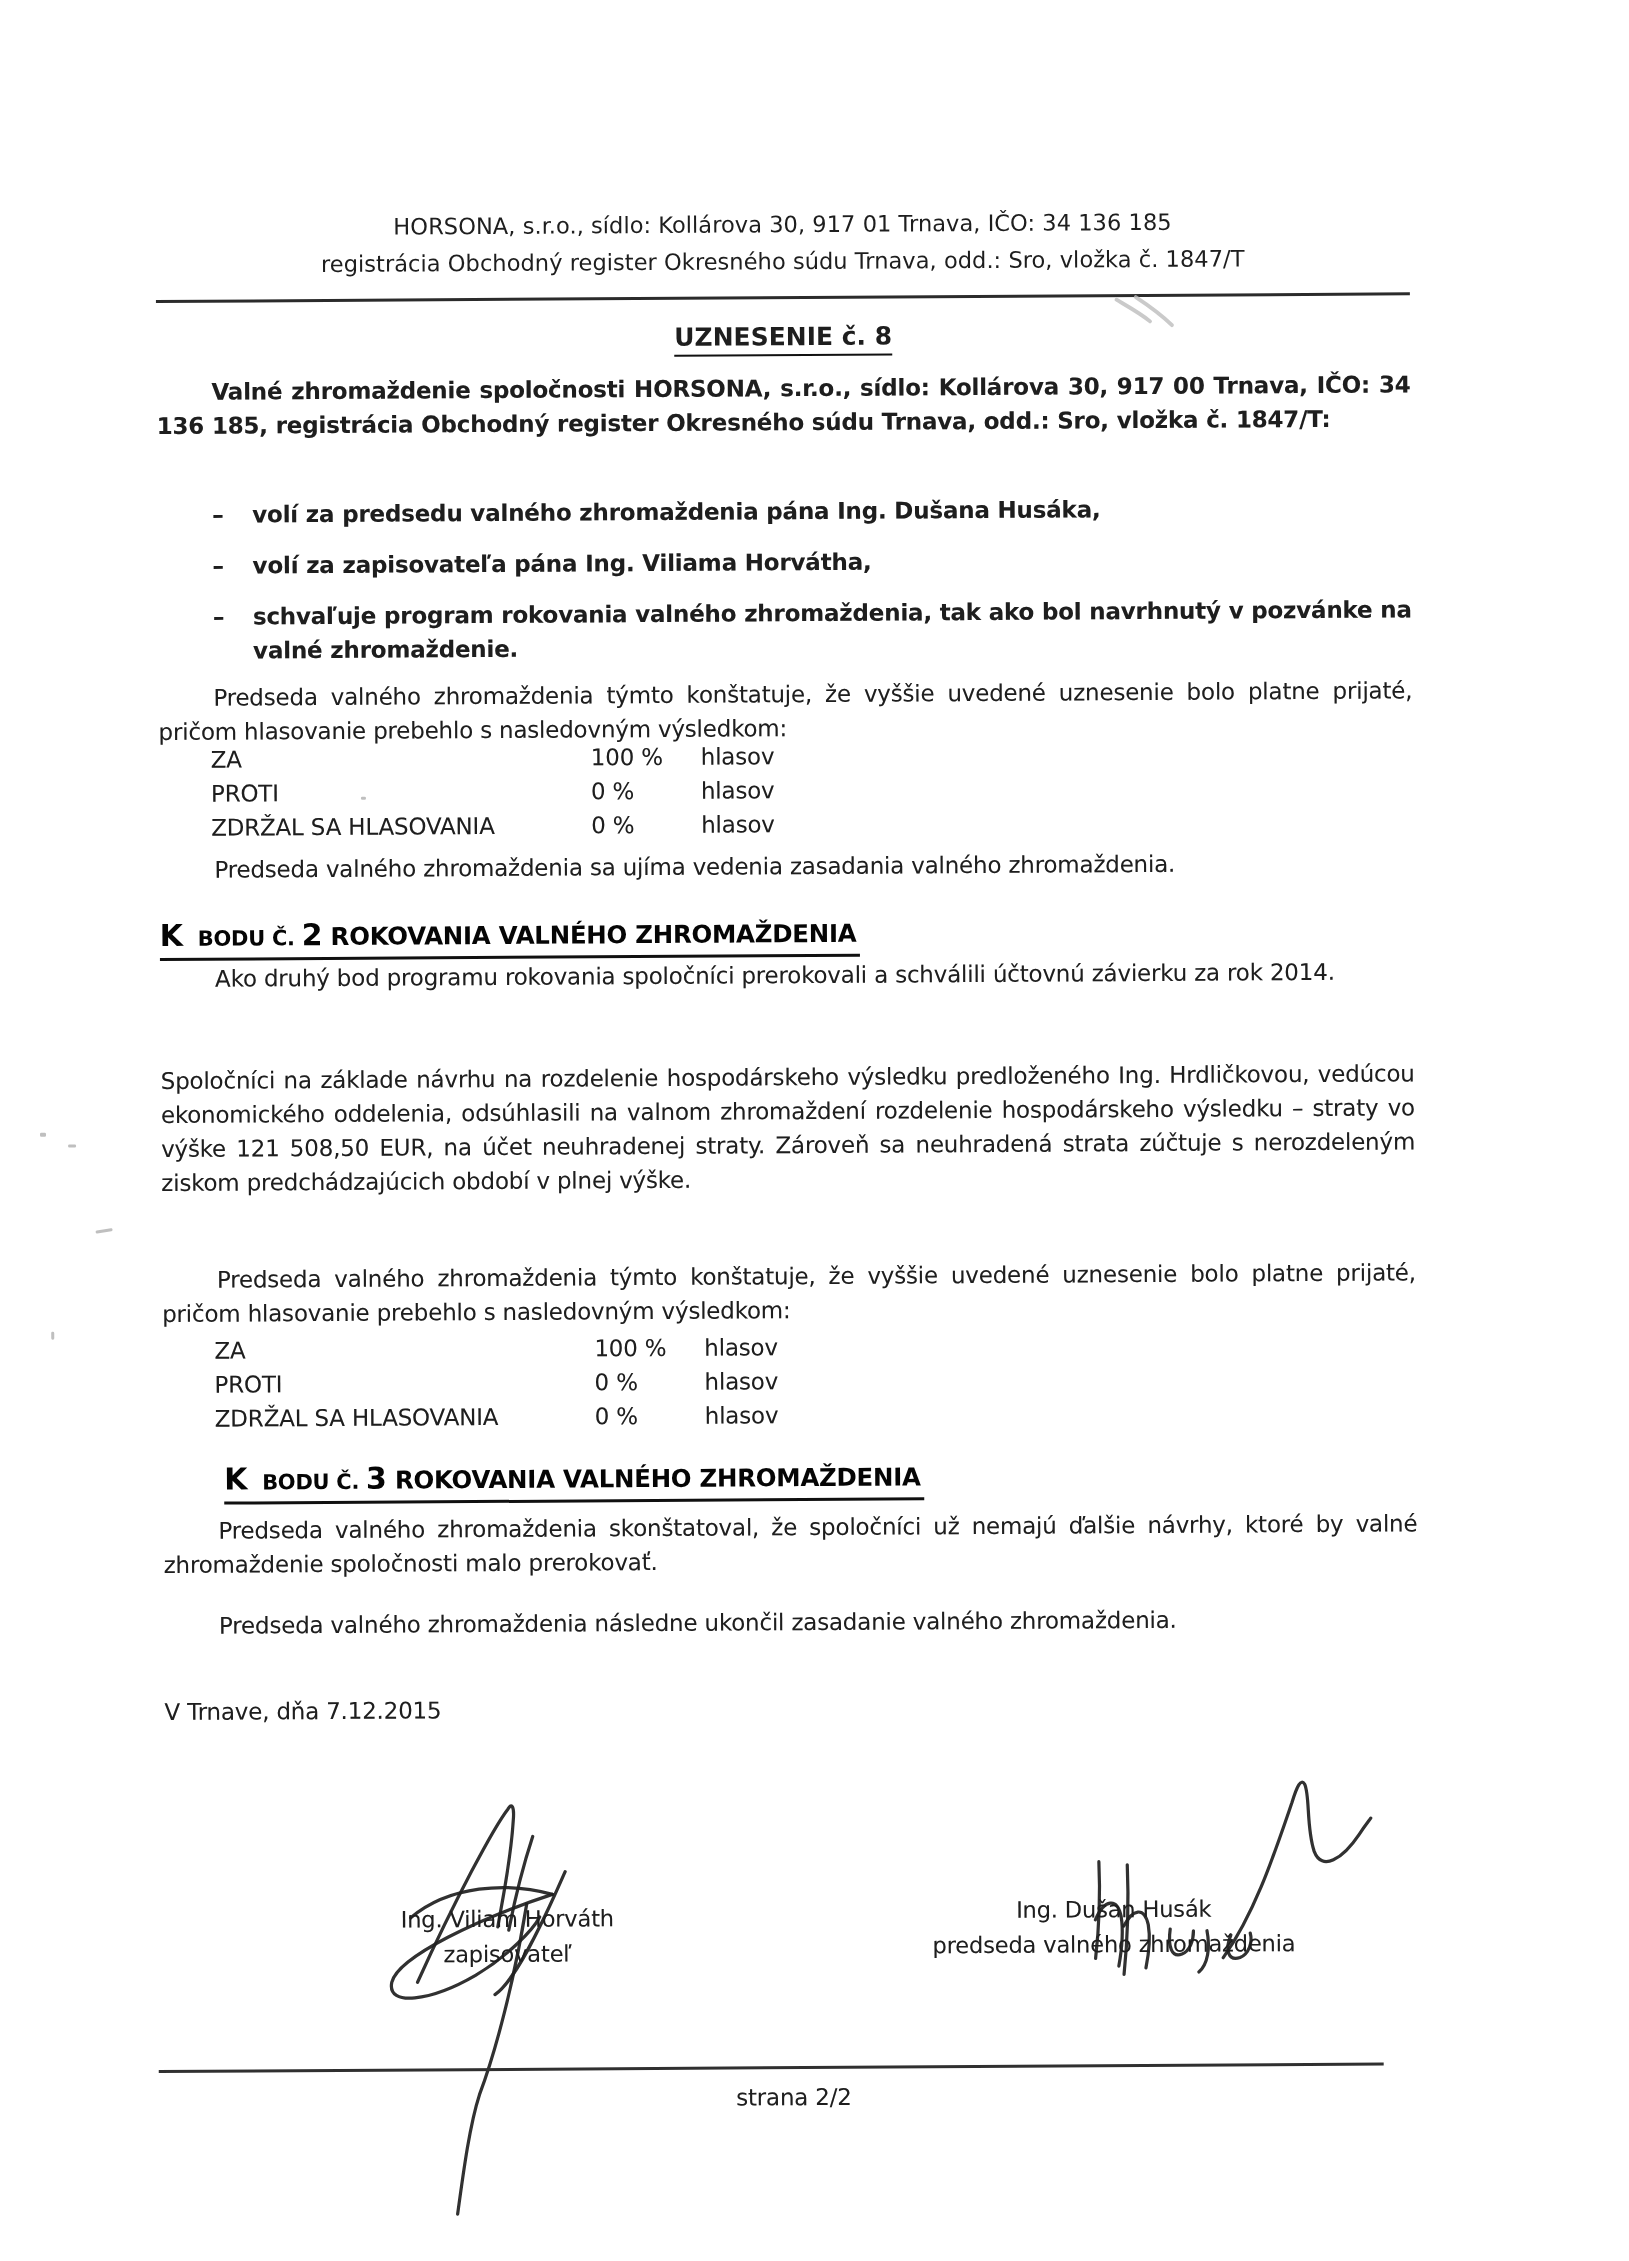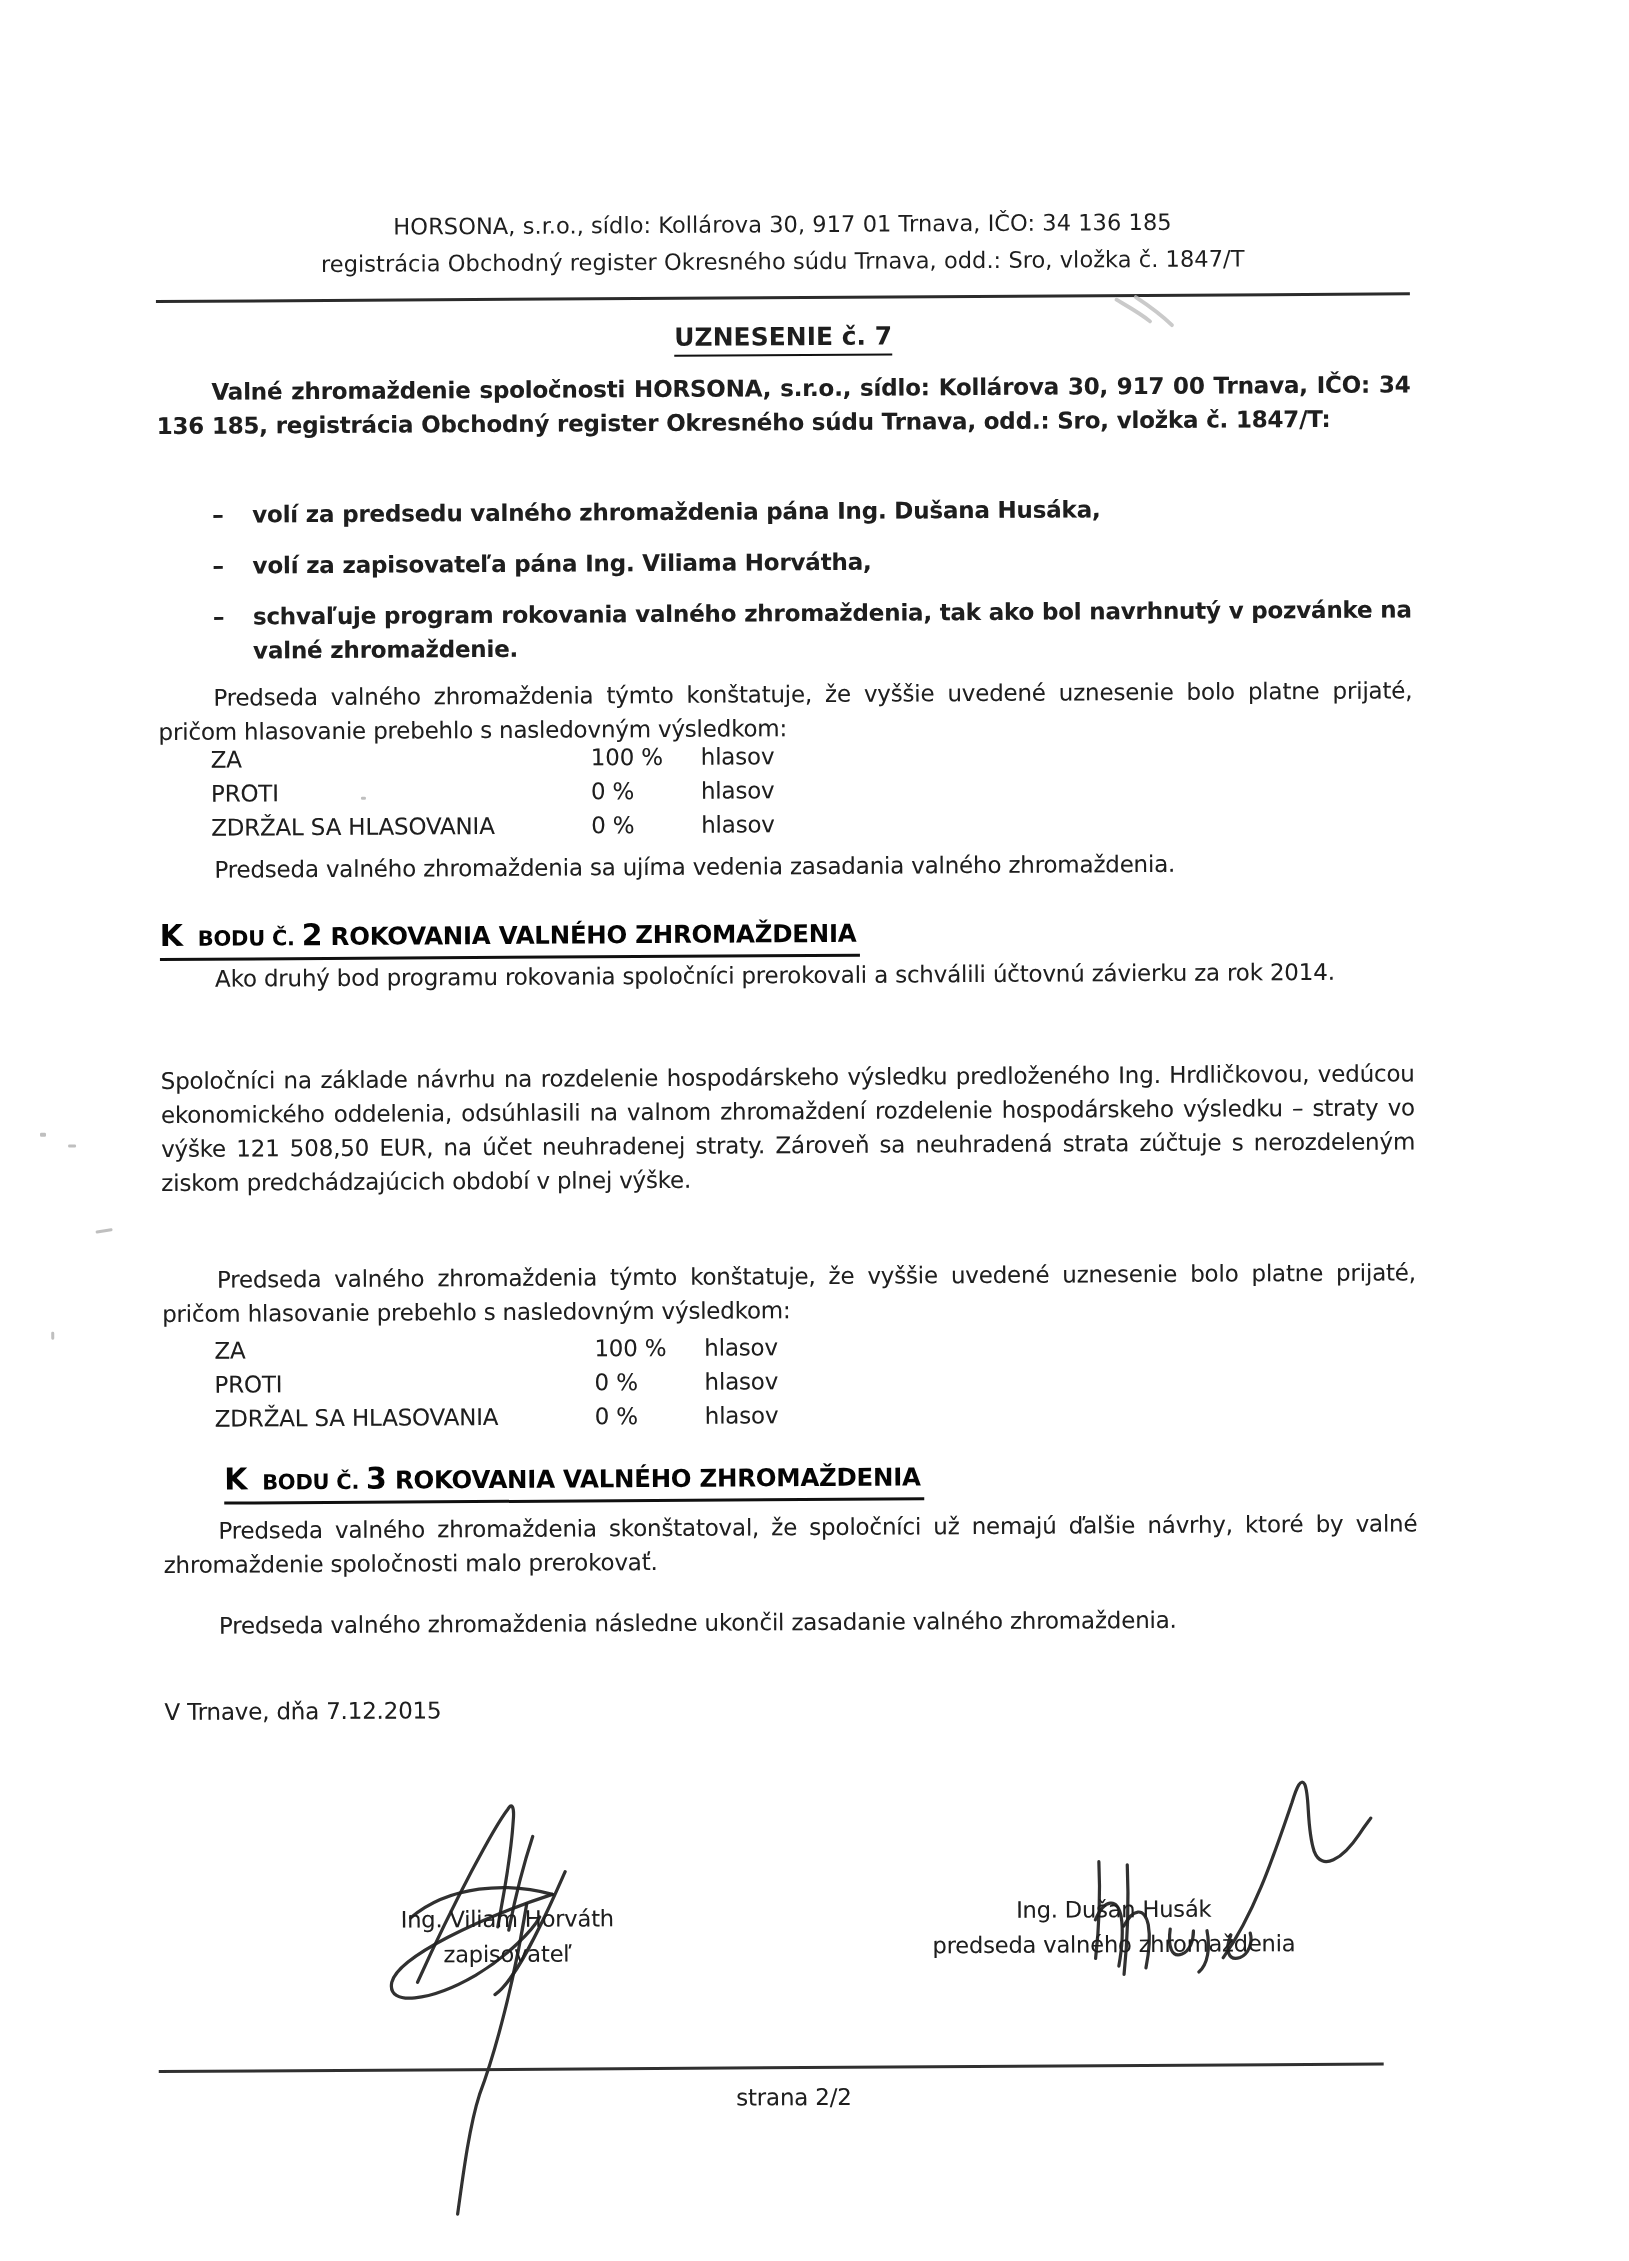--- a/index.html
+++ b/index.html
@@ -51,21 +51,21 @@
 
 <div class="page">
   <div class="sheet">
 
     <div class="blk doc-header">
       <div>HORSONA, s.r.o., sídlo: Kollárova 30, 917 01 Trnava, IČO: 34 136 185</div>
       <div>registrácia Obchodný register Okresného súdu Trnava, odd.: Sro, vložka č. 1847/T</div>
     </div>
 
     <div class="blk doc-title">
-      <span>UZNESENIE č. 7</span>
+      <span>UZNESENIE č. 8</span>
     </div>
 
     <p class="blk txt just ind b" style="top:371px;margin:0;">Valné zhromaždenie spoločnosti HORSONA, s.r.o., sídlo: Kollárova 30, 917 00 Trnava, IČO: 34 136 185, registrácia Obchodný register Okresného súdu Trnava, odd.: Sro, vložka č. 1847/T:</p>
 
     <div class="blk txt dash-list">
       <div class="dash-item">
         <span class="dash">–</span>
         <span class="li-text">volí za predsedu valného zhromaždenia pána Ing. Dušana Husáka,</span>
       </div>
       <div class="dash-item">

